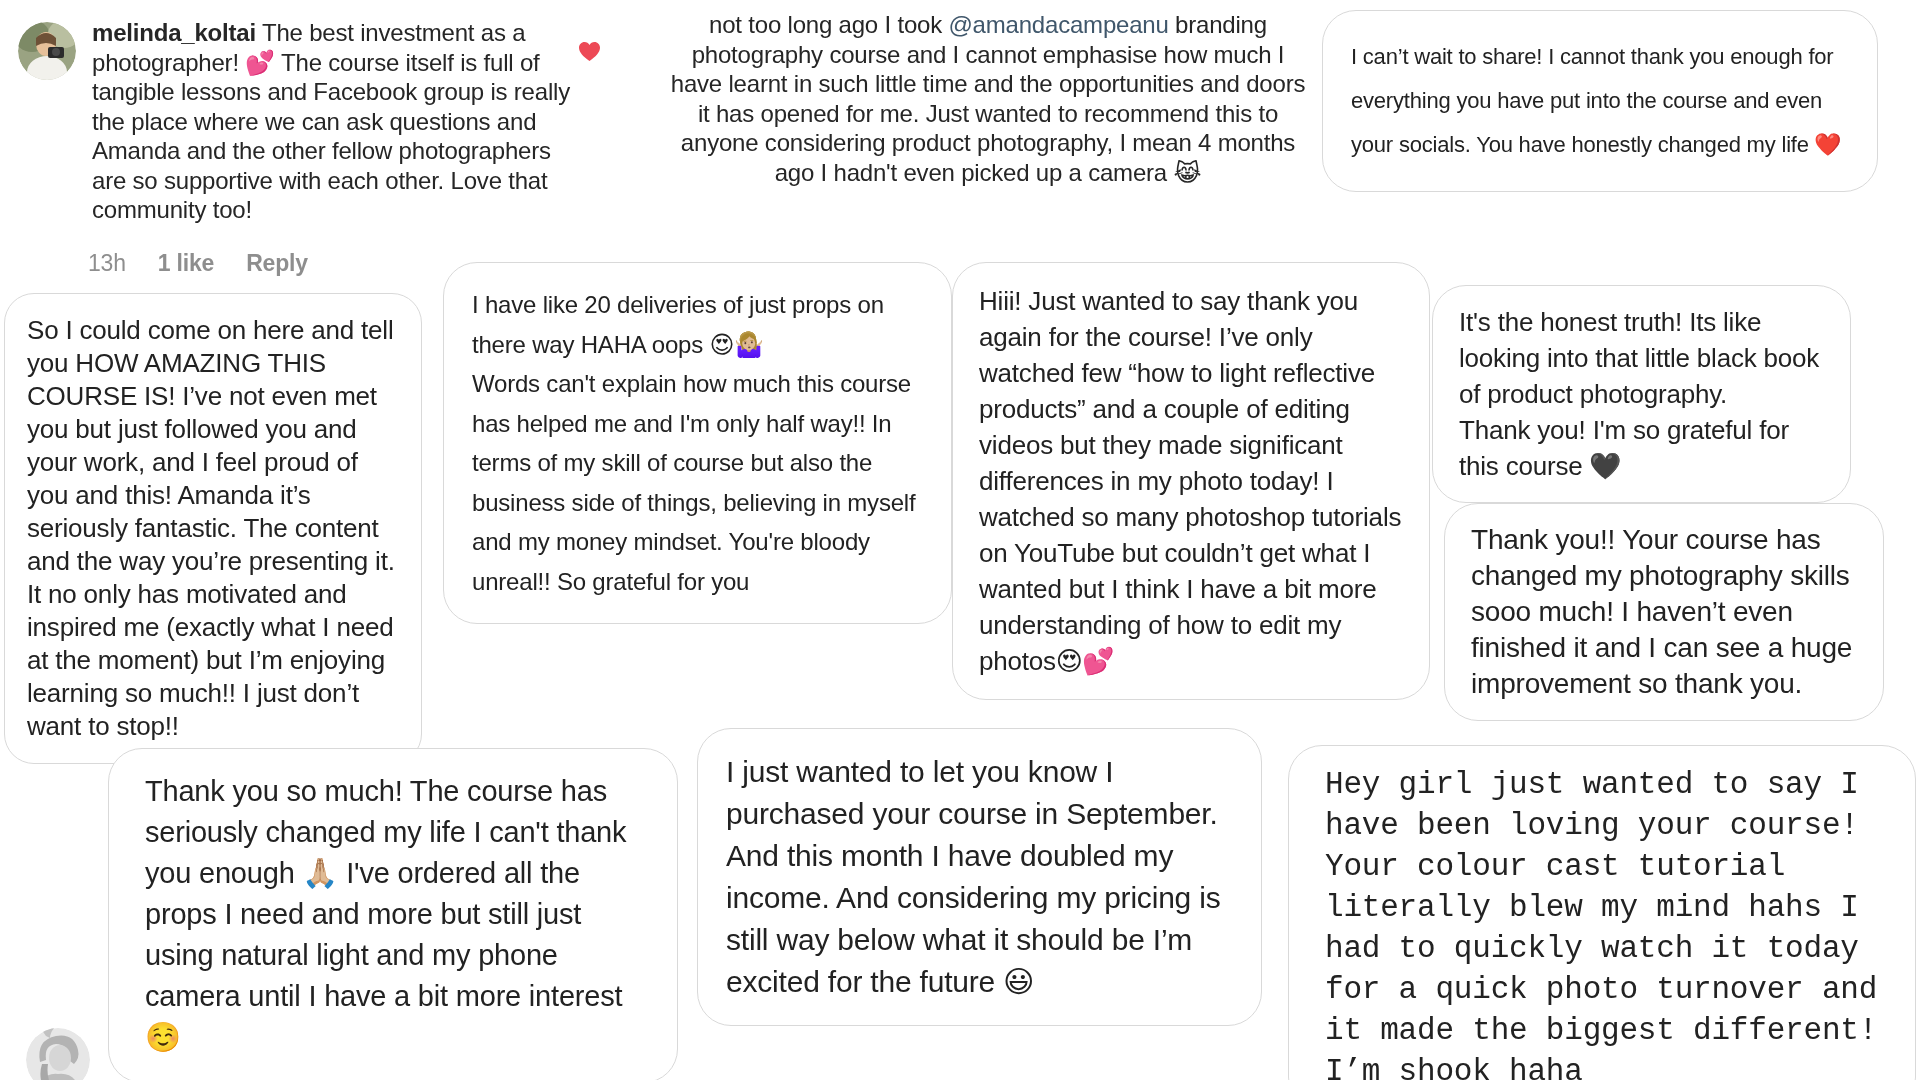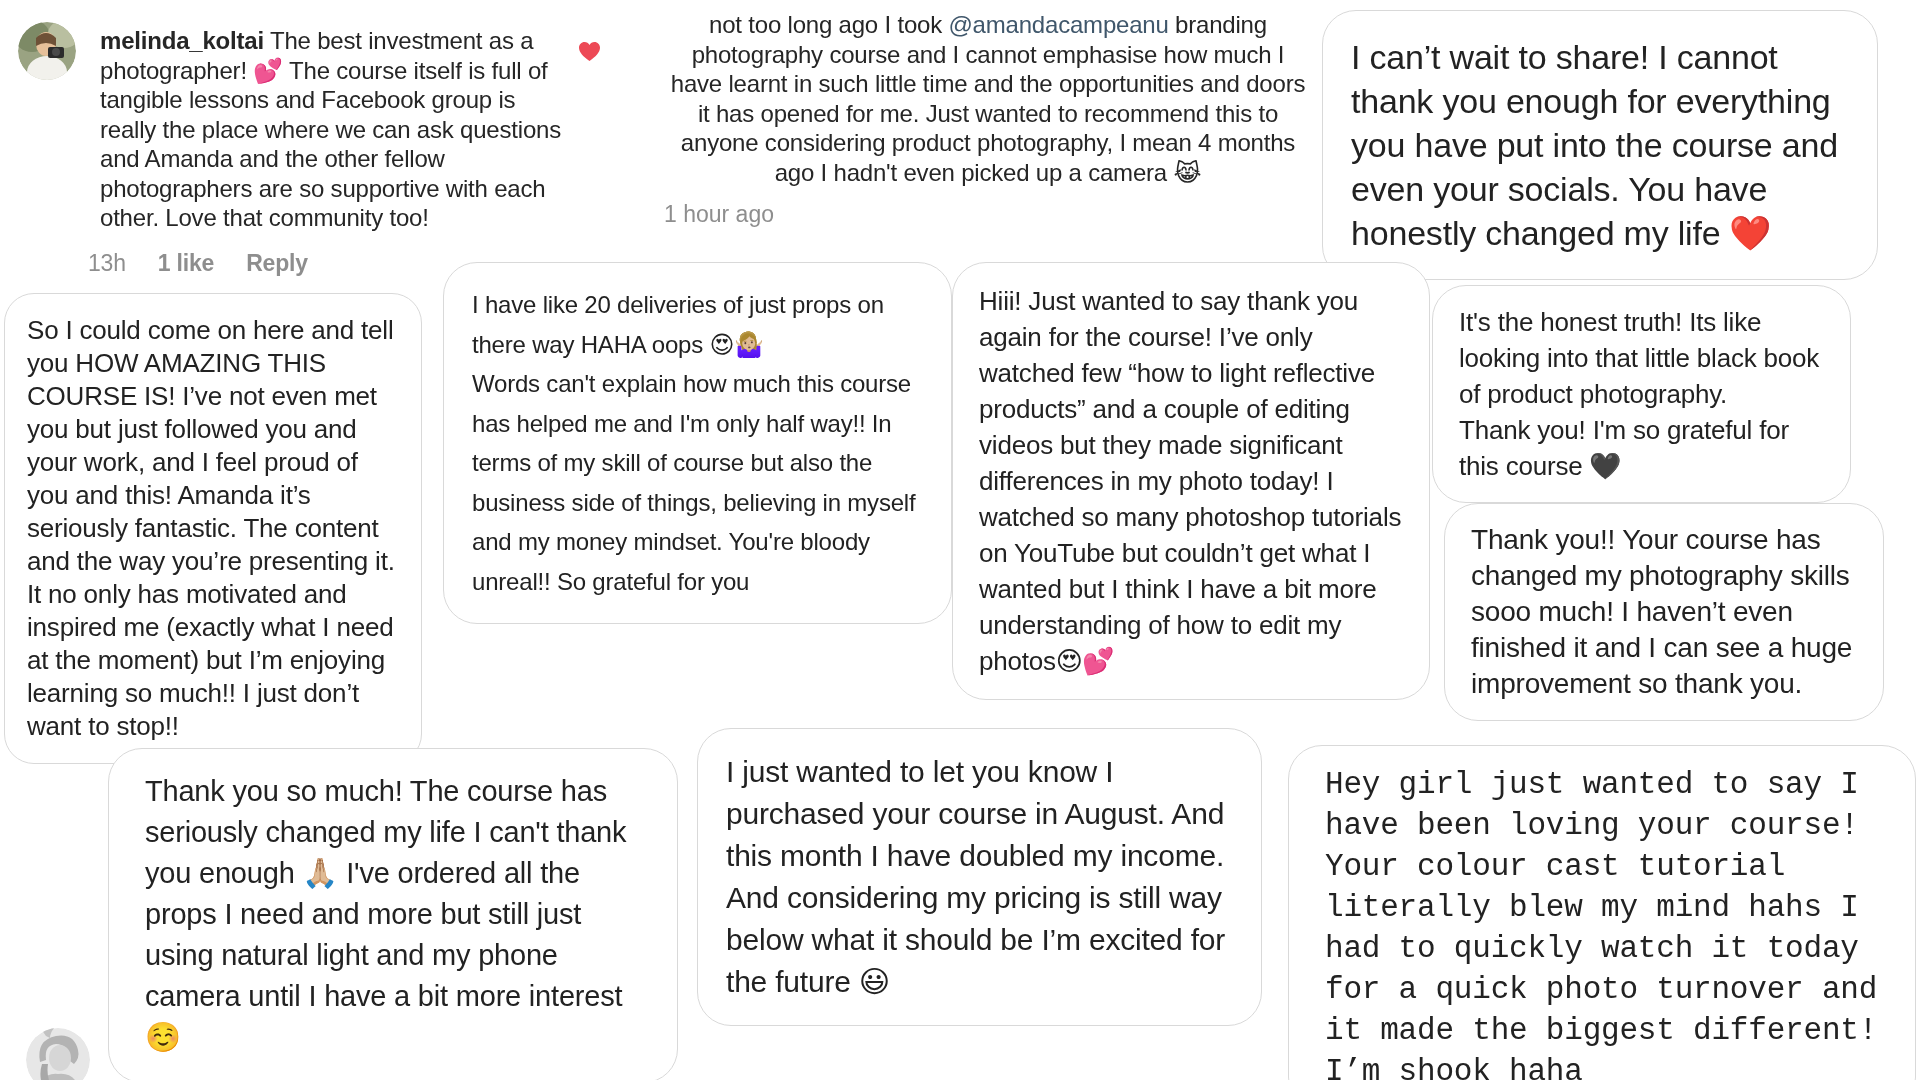--- a/index.html
+++ b/index.html
@@ -40,55 +40,54 @@
         <ellipse cx="46" cy="12" rx="16" ry="14" fill="#b9bfa0"></ellipse>
         <ellipse cx="29" cy="50" rx="20" ry="16" fill="#f2f1ec"></ellipse>
         <ellipse cx="28" cy="22" rx="10" ry="12" fill="#e6c09a"></ellipse>
         <path d="M18 16 Q28 6 38 16 L38 24 Q28 18 18 24 Z" fill="#6e5137"></path>
         <rect x="30" y="25" width="16" height="11" rx="2" fill="#2b2b2b"></rect>
         <circle cx="38" cy="30" r="4" fill="#4a4a4a"></circle>
       </svg>
     </span>
   </div>
   <div class="abs" style="left:88px;top:14px;width:494px;">
-    <p class="ig-body" style="margin:12px;"><span class="ig-user">melinda_koltai</span> <span>The best investment as a photographer! 💕 The course itself is full of tangible lessons and Facebook group is really the place where we can ask questions and Amanda and the other fellow photographers are so supportive with each other. Love that community too!</span></p>
+    <p class="ig-body" style="margin:4px;"><span class="ig-user">melinda_koltai</span> <span>The best investment as a photographer! 💕 The course itself is full of tangible lessons and Facebook group is really the place where we can ask questions and Amanda and the other fellow photographers are so supportive with each other. Love that community too!</span></p>
   </div>
   <div class="abs ig-meta" style="left:88px;top:250px;">
     <span>13h</span>
     <span class="semib">1 like</span>
     <span class="semib">Reply</span>
   </div>
   <span class="abs heart-btn" style="left:578px;top:41px;">
     <svg width="23" height="21" viewBox="0 0 24 22">
       <path d="M12 21 C5 16 1 11.5 1 7 C1 3.6 3.6 1 6.8 1 C9 1 11 2.3 12 4.2 C13 2.3 15 1 17.2 1 C20.4 1 23 3.6 23 7 C23 11.5 19 16 12 21 Z" fill="#ed4956"></path>
     </svg>
   </span>
 
   <div class="abs" style="left:664px;top:10px;width:648px;">
     <p class="mention-text" style="margin:0;"><span>not too long ago I took </span><span class="mention-link">@amandacampeanu</span><span> branding photography course and I cannot emphasise how much I have learnt in such little time and the opportunities and doors it has opened for me. Just wanted to recommend this to anyone considering product photography, I mean 4 months ago I hadn't even picked up a camera 😹</span></p>
-    <div class="mention-time">1 hour ago</div>
   </div>
 
-  <div class="bubble" style="left:1322px;top:10px;width:556px;padding:24px 28px;font-size:34px;line-height:44px;">I can’t wait to share! I cannot thank you enough for everything you have put into the course and even your socials. You have honestly changed my life ❤️</div>
+  <div class="bubble" style="left:1322px;top:10px;width:556px;padding:24px 28px;font-size:22px;line-height:44px;">I can’t wait to share! I cannot thank you enough for everything you have put into the course and even your socials. You have honestly changed my life ❤️</div>
 
   <div class="bubble" style="left:4px;top:293px;width:418px;padding:20px 22px;font-size:26px;line-height:33px;border-radius:30px;">So I could come on here and tell you HOW AMAZING THIS COURSE IS! I’ve not even met you but just followed you and your work, and I feel proud of you and this! Amanda it’s seriously fantastic. The content and the way you’re presenting it. It no only has motivated and inspired me (exactly what I need at the moment) but I’m enjoying learning so much!! I just don’t want to stop!!</div>
 
   <div class="bubble" style="left:443px;top:262px;width:509px;padding:22px 28px;font-size:24px;line-height:39.5px;">I have like 20 deliveries of just props on there way HAHA oops 😍🤷🏼‍♀️
 Words can't explain how much this course has helped me and I'm only half way!! In terms of my skill of course but also the business side of things, believing in myself and my money mindset. You're bloody unreal!! So grateful for you</div>
 
   <div class="bubble" style="left:952px;top:262px;width:478px;padding:20px 26px;font-size:26px;line-height:36px;">Hiii! Just wanted to say thank you again for the course! I’ve only watched few “how to light reflective products” and a couple of editing videos but they made significant differences in my photo today! I watched so many photoshop tutorials on YouTube but couldn’t get what I wanted but I think I have a bit more understanding of how to edit my photos😍💕</div>
 
   <div class="bubble" style="left:1432px;top:285px;width:419px;padding:18px 26px;font-size:26px;line-height:36px;">It's the honest truth! Its like looking into that little black book of product photography.
 Thank you! I'm so grateful for this course 🖤</div>
 
   <div class="bubble" style="left:1444px;top:503px;width:440px;padding:18px 26px;font-size:28px;line-height:36px;">Thank you!! Your course has changed my photography skills sooo much! I haven’t even finished it and I can see a huge improvement so thank you.</div>
 
   <div class="bubble" style="left:108px;top:748px;width:570px;padding:22px 26px 24px 36px;font-size:29px;line-height:41px;">Thank you so much! The course has seriously changed my life I can't thank you enough 🙏🏼 I've ordered all the props I need and more but still just using natural light and my phone camera until I have a bit more interest ☺️</div>
 
-  <div class="bubble" style="left:697px;top:728px;width:565px;padding:22px 28px;font-size:30px;line-height:42px;">I just wanted to let you know I purchased your course in August. And this month I have doubled my income. And considering my pricing is still way below what it should be I’m excited for the future 😃</div>
+  <div class="bubble" style="left:697px;top:728px;width:565px;padding:22px 28px;font-size:30px;line-height:42px;">I just wanted to let you know I purchased your course in September. And this month I have doubled my income. And considering my pricing is still way below what it should be I’m excited for the future 😃</div>
 
   <div class="bubble" style="left:1288px;top:745px;width:628px;padding:18px 36px;font-size:31px;line-height:41px;font-family:Liberation Mono, monospace;">Hey girl just wanted to say I have been loving your course! Your colour cast tutorial literally blew my mind hahs I had to quickly watch it today for a quick photo turnover and it made the biggest different! I’m shook haha</div>
 
   <div class="abs" style="left:26px;top:1028px;">
     <span class="dm-avatar">
       <svg width="64" height="64" viewBox="0 0 64 64">
         <circle cx="32" cy="32" r="32" fill="#e7e7e7"></circle>
         <path d="M14 34 Q10 12 30 8 Q48 5 52 22 Q54 30 48 36 L40 30 Q42 16 30 16 Q18 17 20 32 Z" fill="#b3b3b3"></path>
         <path d="M20 8 Q14 2 18 -4 L30 -2 Q24 4 24 10 Z" fill="#c2c2c2"></path>
         <ellipse cx="34" cy="30" rx="11" ry="13" fill="#d6d6d6"></ellipse>

